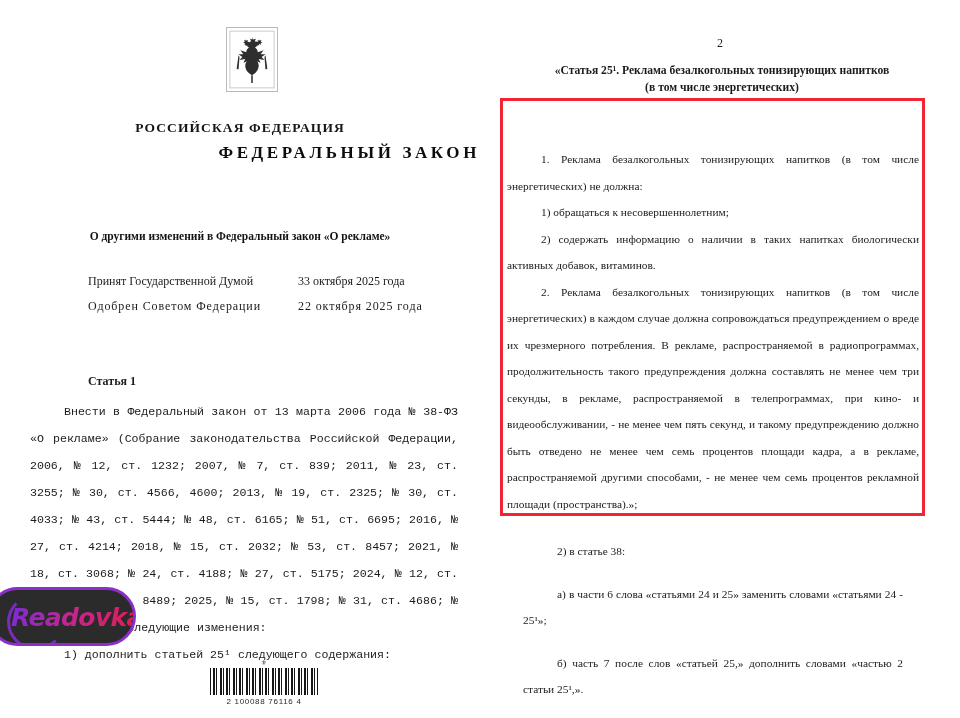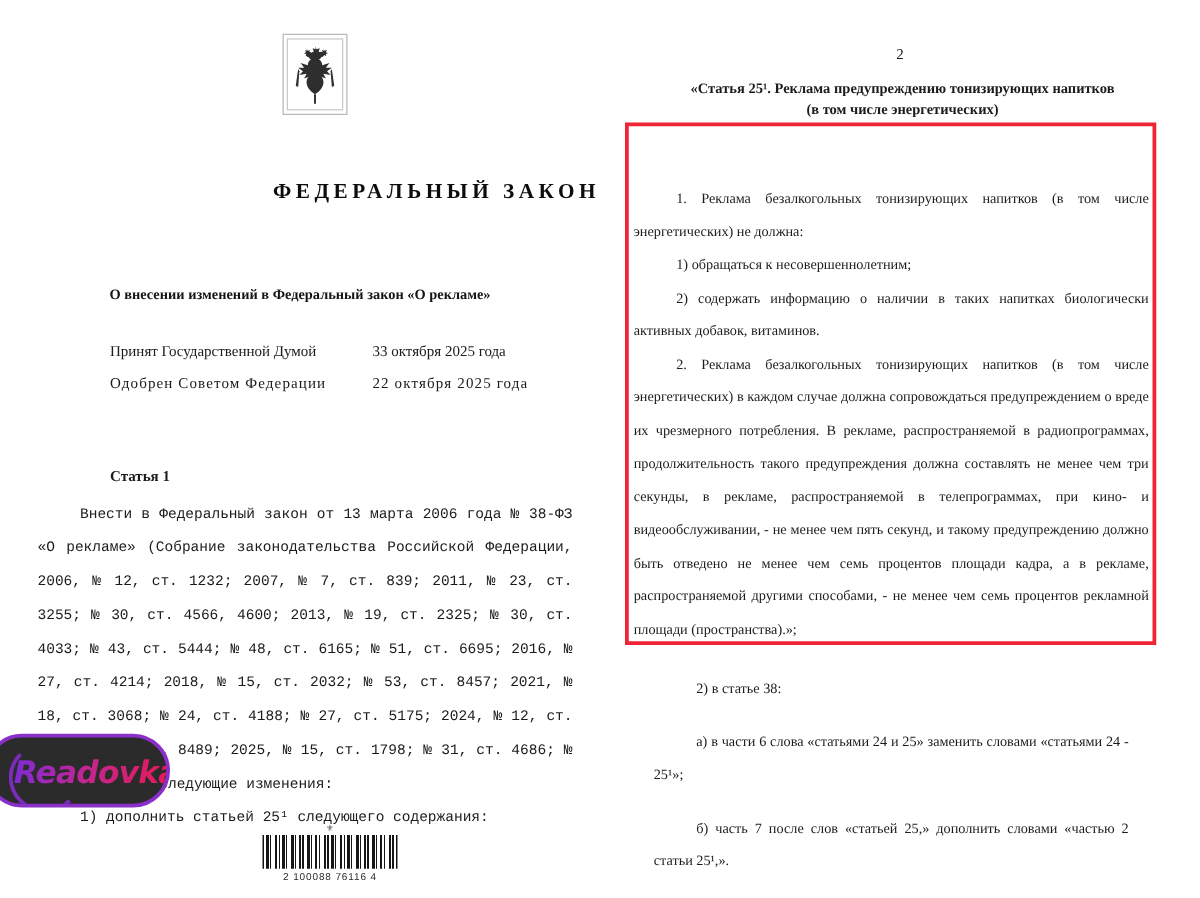--- a/index.html
+++ b/index.html
@@ -254,22 +254,23 @@
         <path d="M19 11 l1 1.8 1.8-0.5 -0.7 1.8 1.7 0.9 -1.8 0.6 0.3 1.9 -1.5-1.1 -1.5 1.1 0.3-1.9 -1.8-0.6 1.7-0.9 -0.7-1.8 1.8 0.5z"></path>
         <path d="M33 11 l1 1.8 1.8-0.5 -0.7 1.8 1.7 0.9 -1.8 0.6 0.3 1.9 -1.5-1.1 -1.5 1.1 0.3-1.9 -1.8-0.6 1.7-0.9 -0.7-1.8 1.8 0.5z"></path>
         <path d="M26 32 c-4 0-7 3-7 7 0 5 4 8 7 10 3-2 7-5 7-10 0-4-3-7-7-7z"></path>
         <path d="M12 28 l-2 14 2 1 1-13z"></path>
         <path d="M40 28 l2 14 -2 1 -1-13z"></path>
         <path d="M25.2 49 h1.6 v8 h-1.6z"></path>
       </g>
     </svg>
   </div>
 
+  <div class="country-line">РОССИЙСКАЯ ФЕДЕРАЦИЯ</div>
   <div class="law-line">ФЕДЕРАЛЬНЫЙ ЗАКОН</div>
-  <div class="doc-subject">О внесении изменений в Федеральный закон «О рекламе»</div>
+  <div class="doc-subject">О другими изменений в Федеральный закон «О рекламе»</div>
 
   <div class="adoption">
     <div class="row">
       <span class="who">Принят Государственной Думой</span>
       <span class="date">33 октября 2025 года</span>
     </div>
     <div class="row spaced">
       <span class="who">Одобрен Советом Федерации</span>
       <span class="date">22 октября 2025 года</span>
     </div>
@@ -287,21 +288,21 @@
     <div class="bars"></div>
     <div class="digits">2 100088 76116 4</div>
   </div>
 </div>
 
 <div class="page page-right">
 
   <div class="page-number">2</div>
 
   <div class="right-title">
-    <div>«Статья 25¹. Реклама предупреждению тонизирующих напитков</div>
+    <div>«Статья 25¹. Реклама безалкогольных тонизирующих напитков</div>
     <div>(в том числе энергетических)</div>
   </div>
 
   <div class="redbox"></div>
 
   <div class="body-right">
     <p class="ind">1. Реклама безалкогольных тонизирующих напитков (в том числе энергетических) не должна:</p>
     <p class="ind">1) обращаться к несовершеннолетним;</p>
     <p class="ind">2) содержать информацию о наличии в таких напитках биологически активных добавок, витаминов.</p>
     <p class="ind">2. Реклама безалкогольных тонизирующих напитков (в том числе энергетических) в каждом случае должна сопровождаться предупреждением о вреде их чрезмерного потребления. В рекламе, распространяемой в радиопрограммах, продолжительность такого предупреждения должна составлять не менее чем три секунды, в рекламе, распространяемой в телепрограммах, при кино- и видеообслуживании, - не менее чем пять секунд, и такому предупреждению должно быть отведено не менее чем семь процентов площади кадра, а в рекламе, распространяемой другими способами, - не менее чем семь процентов рекламной площади (пространства).»;</p>

